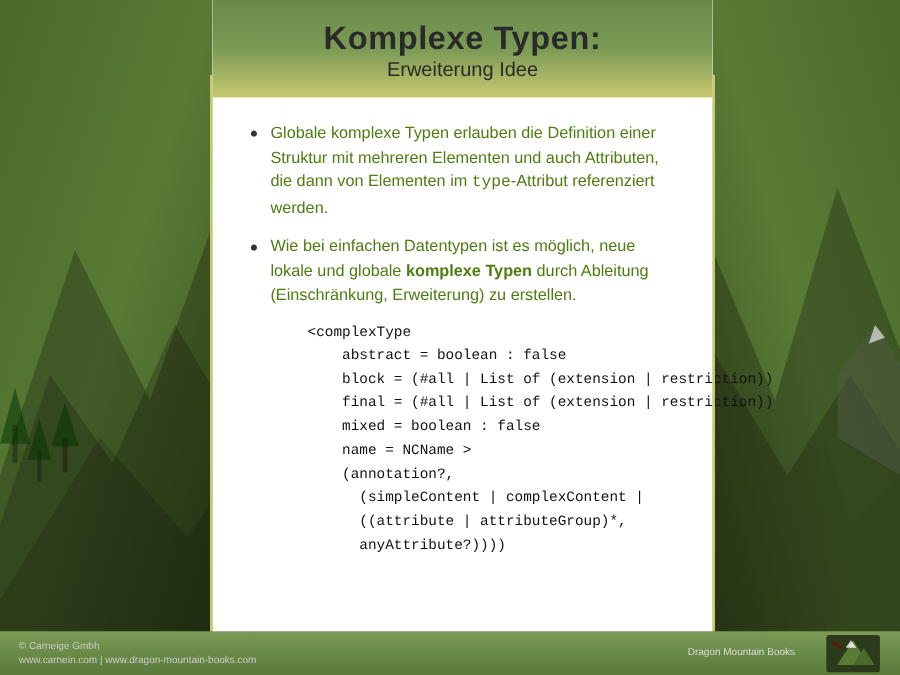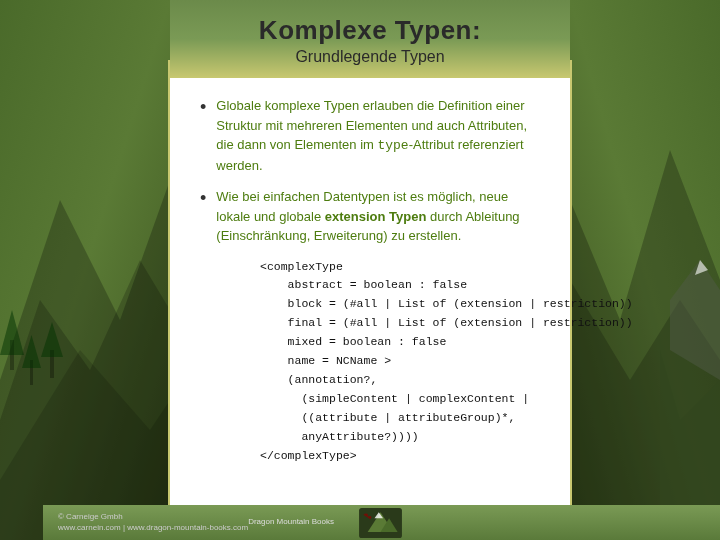--- a/index.html
+++ b/index.html
@@ -82,43 +82,42 @@
       font-size: 13px;
       background: none;
     }
 
     
     .code-block {
       font-family: 'Courier New', monospace;
       font-size: 11.5px;
       color: #111;
       line-height: 1.65;
-      margin-left: 60px;
+      margin-left: 46px;
       margin-top: 6px;
     }
 
     .code-block .line {
       display: block;
       white-space: pre;
     }
 
     
     .bottom-bar {
       position: absolute;
       bottom: 0;
       left: 0;
       right: 0;
       height: 35px;
       background: linear-gradient(180deg, #7a9a55 0%, #5a7a3a 100%);
       display: flex;
       align-items: center;
-      justify-content: flex-start;
+      justify-content: space-between;
       padding: 0 15px;
       z-index: 2;
-      margin-left: 43px;
     }
 
     .bottom-left-text {
       font-size: 8px;
       color: #ccc;
       line-height: 1.3;
     }
 
     .bottom-right-logo {
       display: flex;
@@ -230,51 +229,50 @@
     </svg>
   </div>
 
   <div class="separator-line-left"></div>
   <div class="separator-line"></div>
 
   <div class="content-area">
 
     <div class="header">
       <div class="header-title">Komplexe Typen:</div>
-      <div class="header-subtitle">Grundlegende Typen</div>
+      <div class="header-subtitle">Erweiterung Idee</div>
     </div>
 
     <div class="body-content">
 
       <div class="bullet-item">
         <span class="bullet-dot">•</span>
         <span class="bullet-text">
           Globale komplexe Typen erlauben die Definition einer Struktur mit mehreren Elementen und auch Attributen, die dann von Elementen im <span class="code-inline">type</span>-Attribut referenziert werden.
         </span>
       </div>
 
       <div class="bullet-item">
         <span class="bullet-dot">•</span>
         <span class="bullet-text">
-          Wie bei einfachen Datentypen ist es möglich, neue lokale und globale <strong>extension Typen</strong> durch Ableitung (Einschränkung, Erweiterung) zu erstellen.
+          Wie bei einfachen Datentypen ist es möglich, neue lokale und globale <strong>komplexe Typen</strong> durch Ableitung (Einschränkung, Erweiterung) zu erstellen.
         </span>
       </div>
 
       <div class="code-block">
         <span class="line">&lt;complexType</span>
         <span class="line">    abstract = boolean : false</span>
         <span class="line">    block = (#all | List of (extension | restriction))</span>
         <span class="line">    final = (#all | List of (extension | restriction))</span>
         <span class="line">    mixed = boolean : false</span>
         <span class="line">    name = NCName &gt;</span>
         <span class="line">    (annotation?,</span>
         <span class="line">      (simpleContent | complexContent |</span>
         <span class="line">      ((attribute | attributeGroup)*,</span>
         <span class="line">      anyAttribute?))))</span>
-        <span class="line">&lt;/complexType&gt;</span>
       </div>
 
     </div>
   </div>
 
   <div class="bottom-bar">
     <div class="bottom-left-text">
       <span>© Carneige Gmbh</span><br>
       <span>www.carnein.com | www.dragon-mountain-books.com</span>
     </div>

